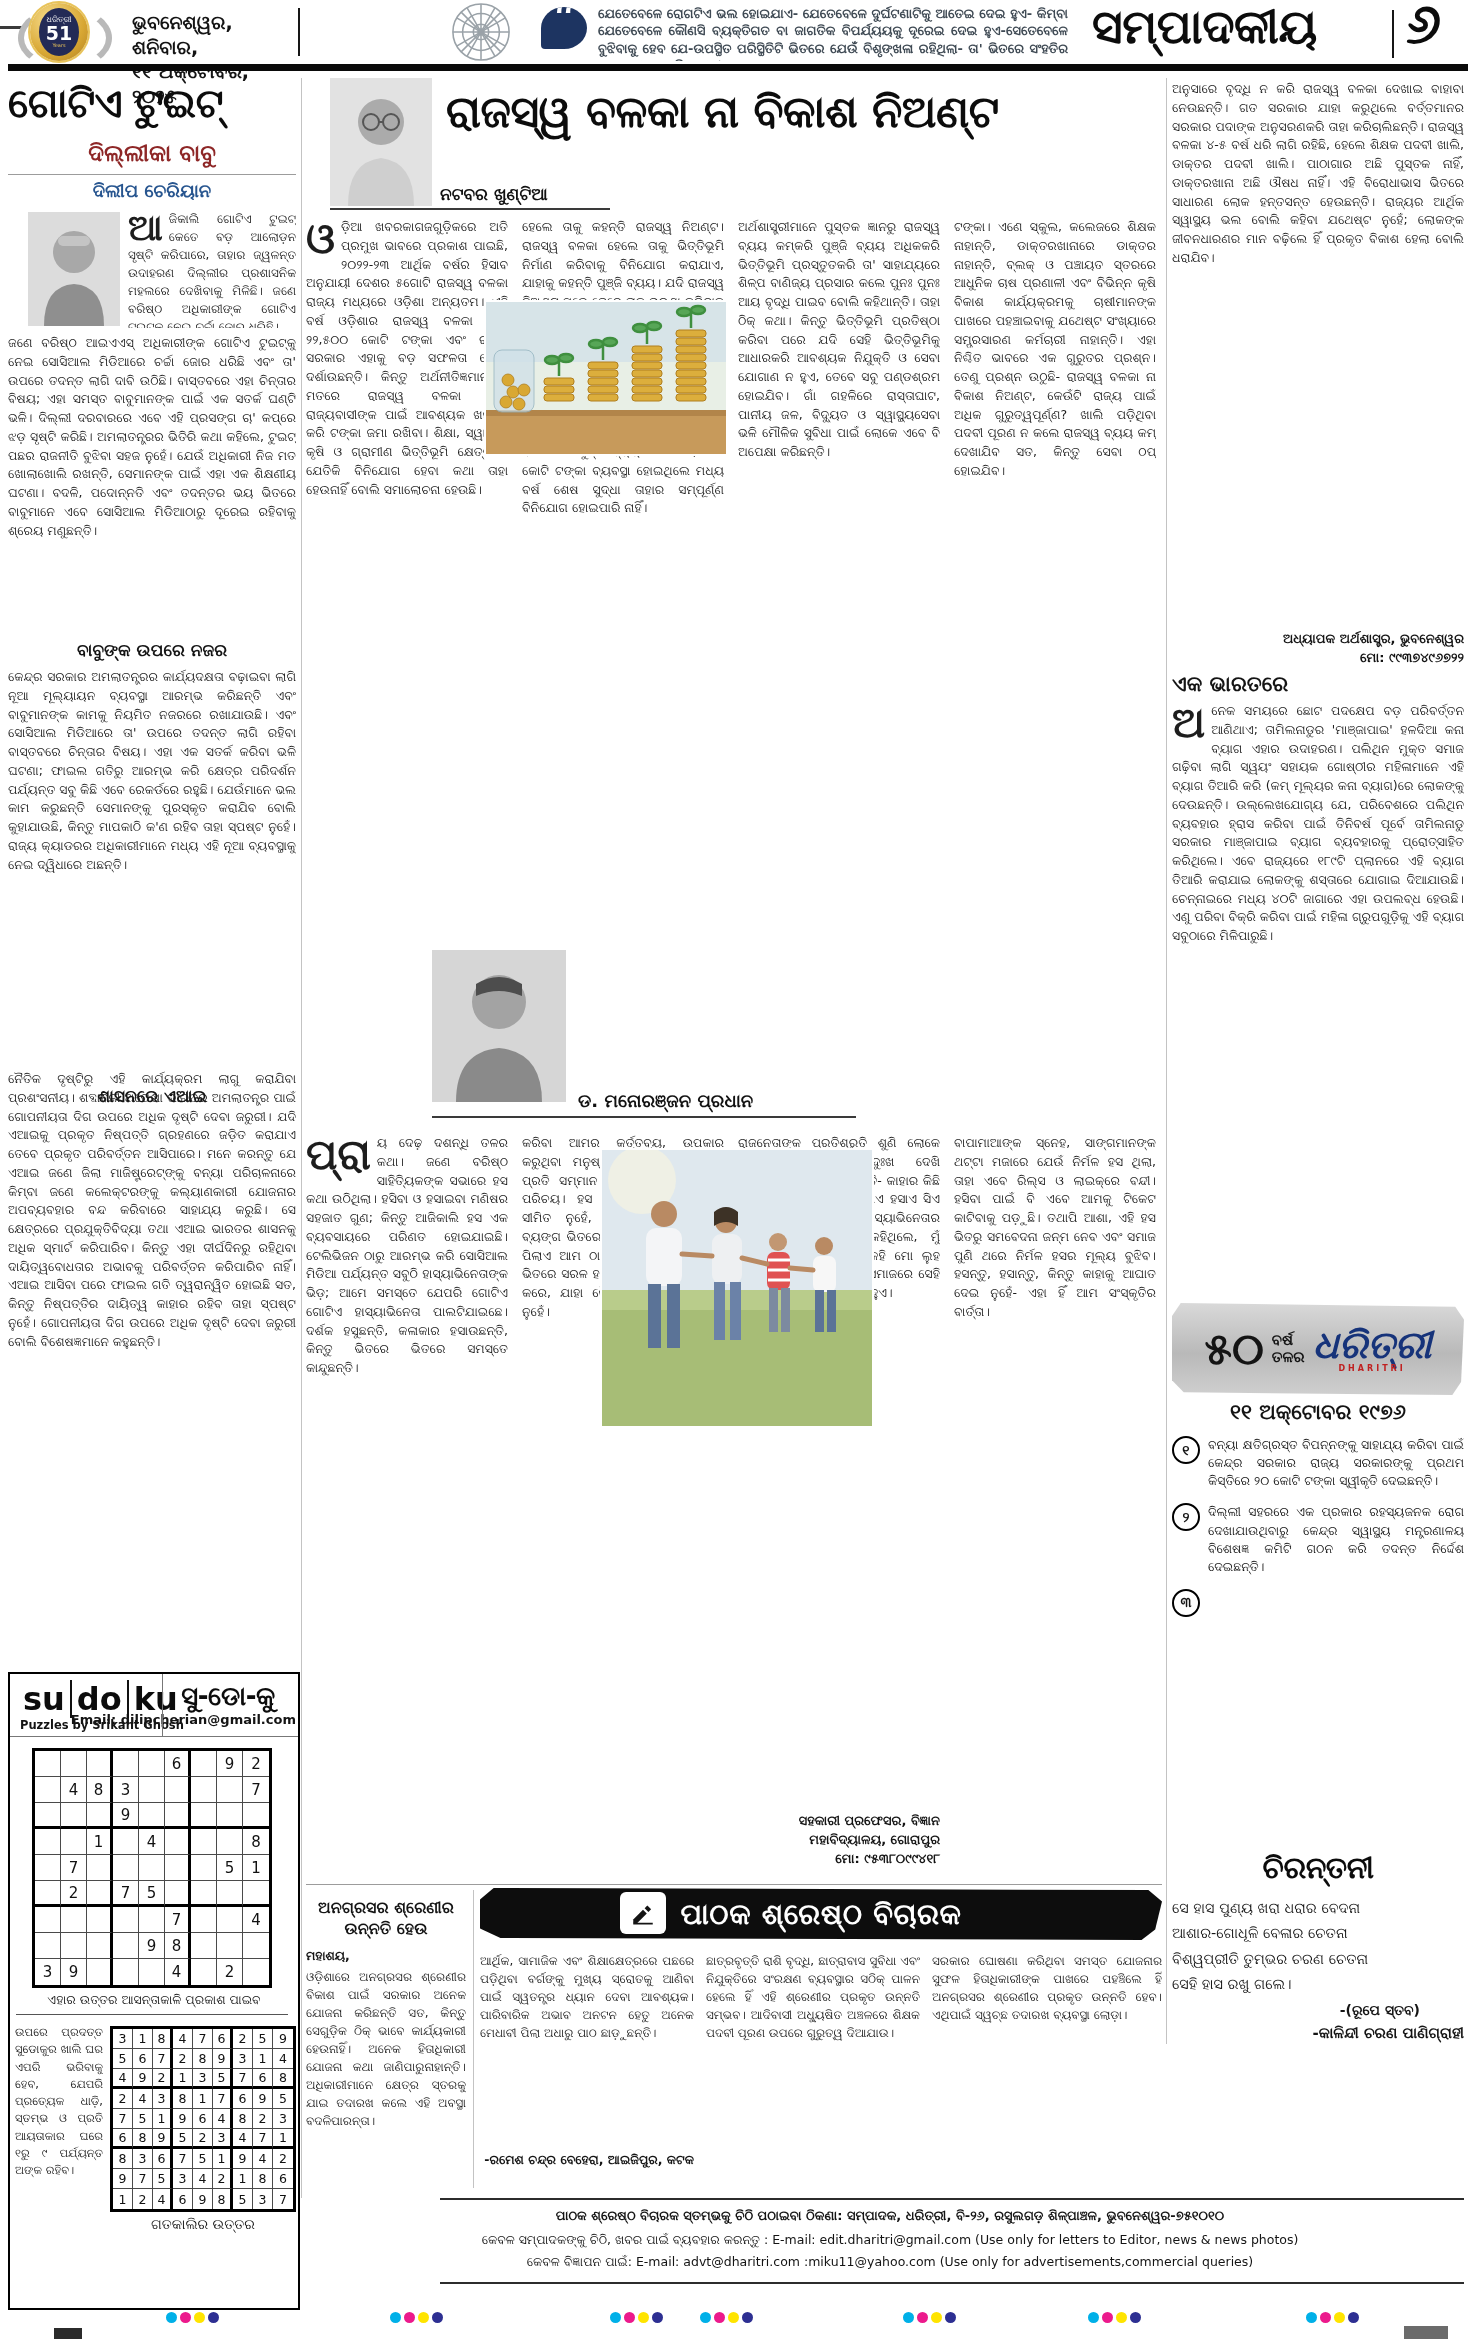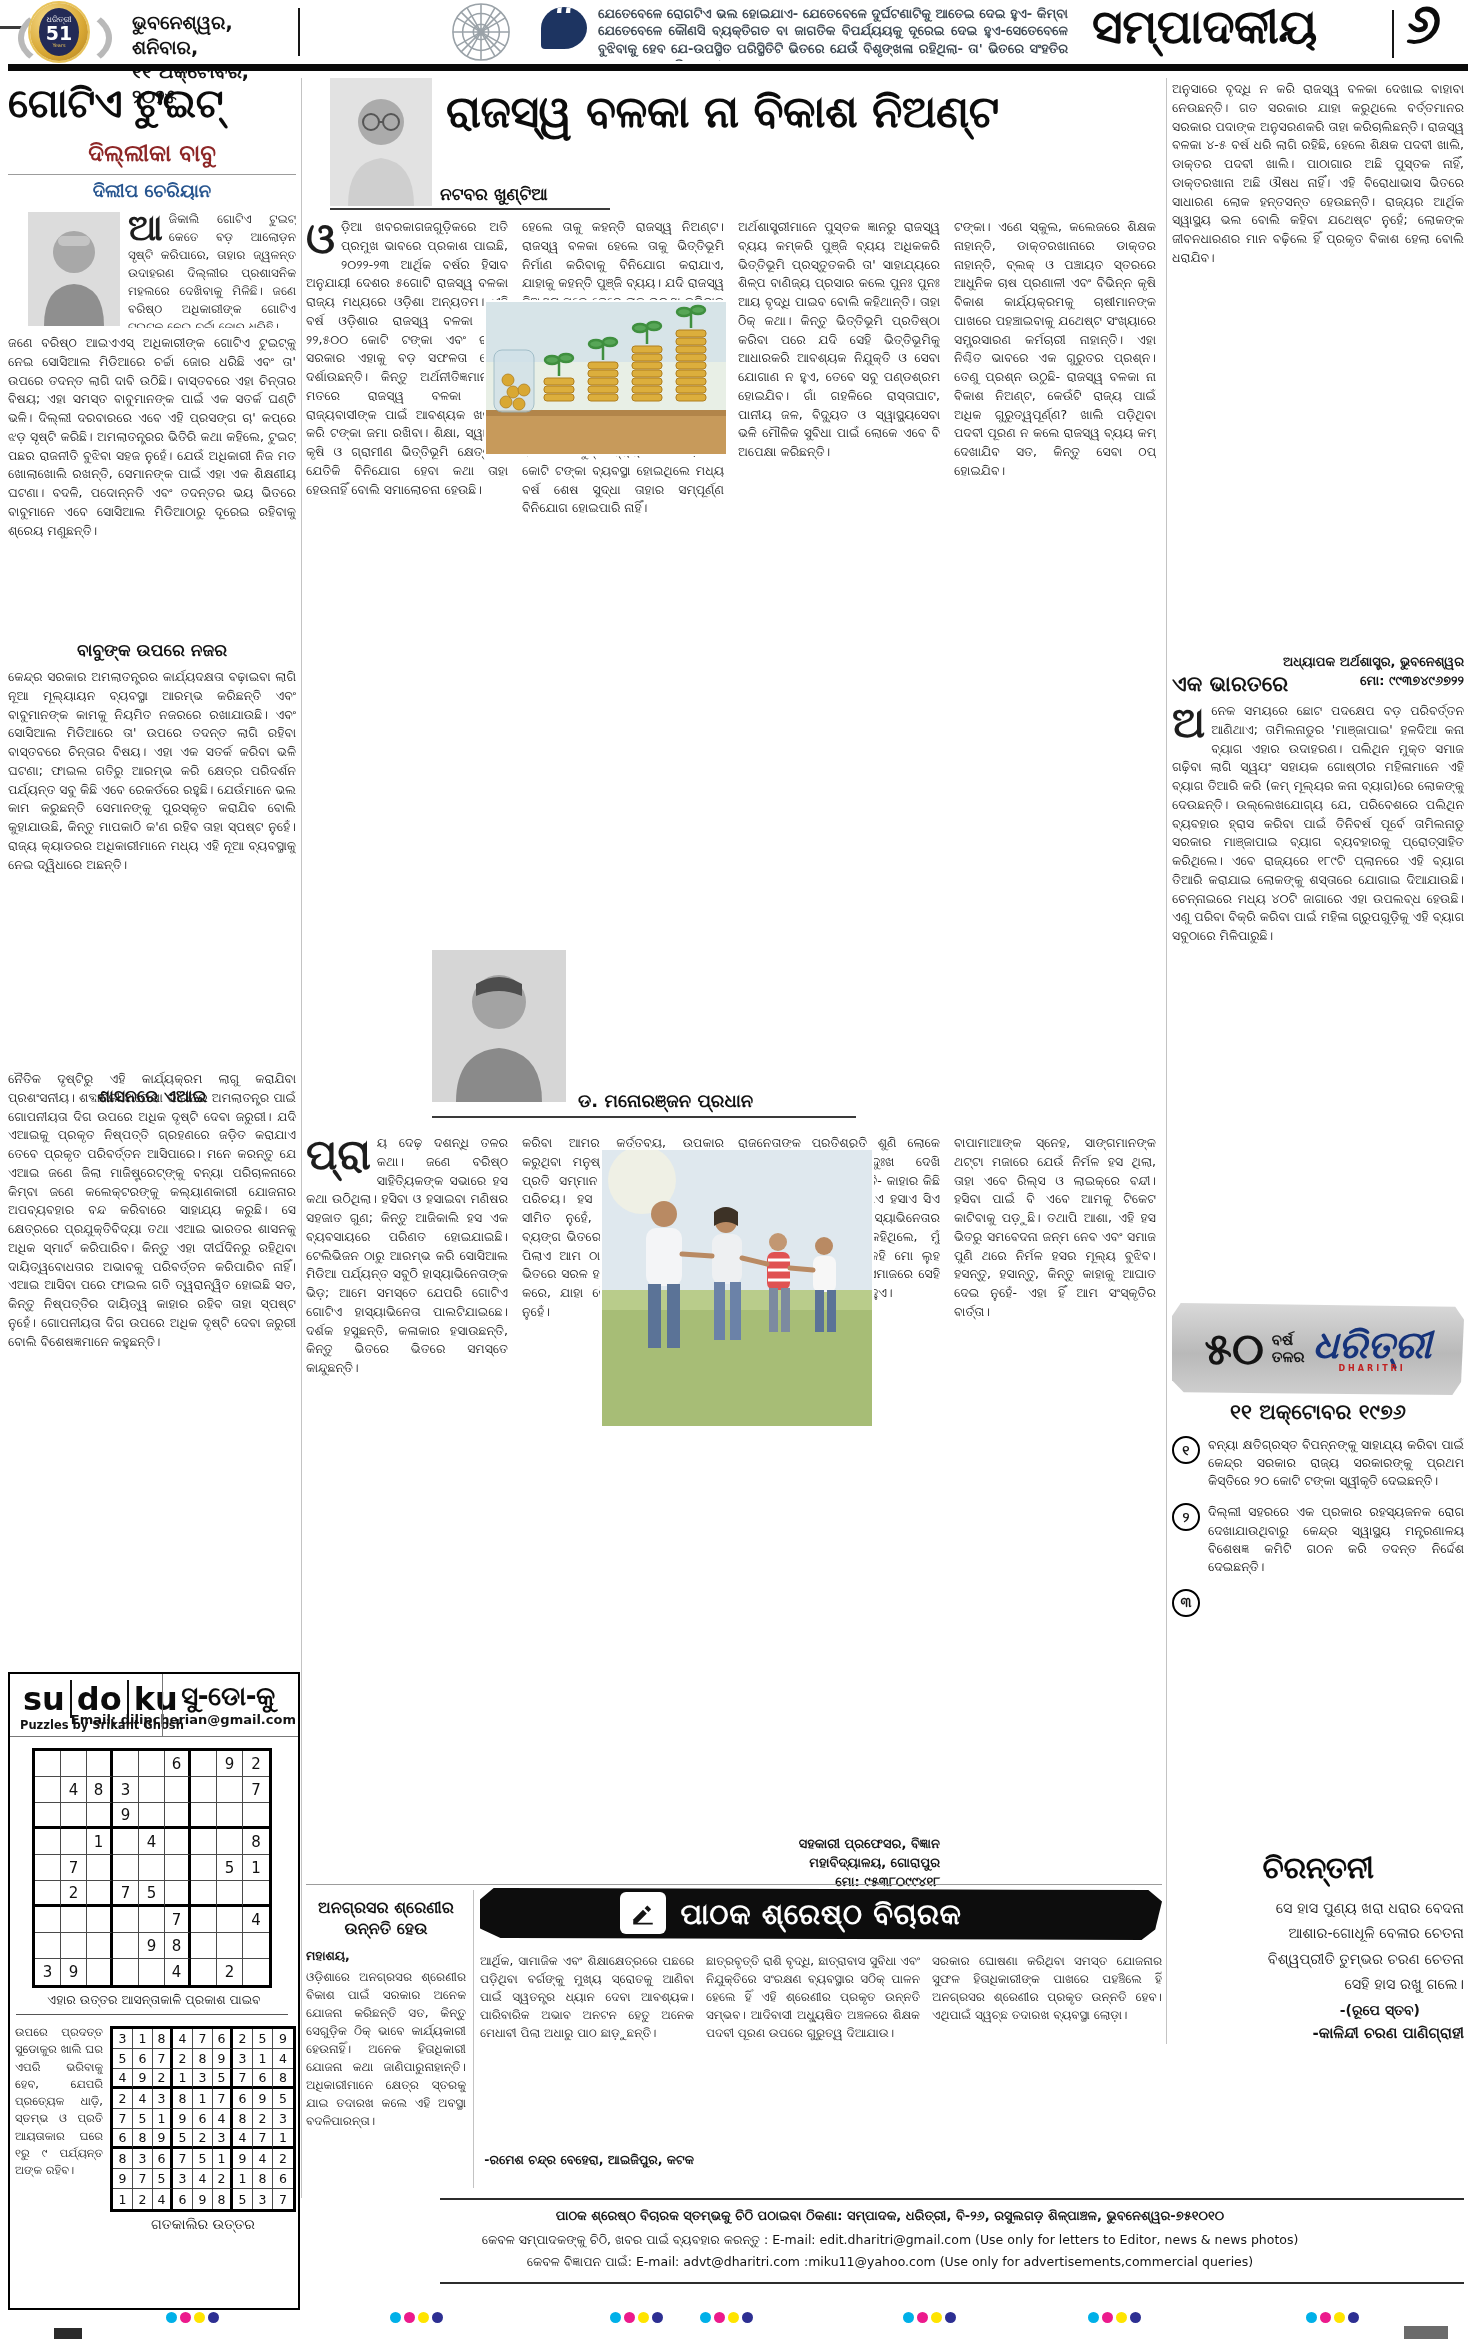--- a/index.html
+++ b/index.html
@@ -12,21 +12,21 @@
   .hl{font-weight:800;color:#0c0c0c;letter-spacing:-.5px;line-height:1.08;}
   .center{text-align:center;}
   .right{text-align:right;}
   .bold{font-weight:bold;}
   .vrule{background:#c3c3c3;width:1px;}
   .hrule{background:#9c9c9c;height:1px;}
   .blackbar{background:#0a0a0a;}
   .photo{background:#e3e3e3;overflow:hidden;}
   .photo svg{display:block;width:100%;height:100%;}
   .byline{font-weight:bold;font-size:17px;color:#111;}
-  .sig{font-weight:bold;font-size:13px;line-height:1.45;margin-top:23px;}
+  .sig{font-weight:bold;font-size:13px;line-height:1.45;}
   
   .badge-gold{position:absolute;left:30px;top:3px;width:58px;height:58px;border-radius:50%;
     background:radial-gradient(circle at 35% 30%,#f7dd8d,#d8a733 60%,#b07f1f);box-shadow:0 0 0 2px #e8c35a;}
   .badge-arc{position:absolute;left:18px;top:6px;width:82px;height:52px;border:6px solid #b9b9b9;
     border-radius:50%;border-top-color:transparent;border-bottom-color:transparent;}
   .badge-navy{position:absolute;left:9px;top:5px;width:40px;height:48px;border-radius:50%;
     background:#232a56;display:flex;flex-direction:column;align-items:center;justify-content:center;color:#fff;}
   .badge-paper{font-size:8px;line-height:1;}
   .badge-num{font-size:19px;font-weight:bold;line-height:1;}
   .badge-years{font-size:5px;color:#e8c35a;line-height:1;}
@@ -49,21 +49,21 @@
   .sd-grid.small{grid-template-columns:repeat(9,20px);grid-auto-rows:20px;width:180px;}
   .sd-grid.small .sd-cell{font-size:12.5px;}
   
   .fy-ribbon{background:linear-gradient(180deg,#d9d9d9,#b9b9b9 55%,#cfcfcf);
     clip-path:polygon(0 14%,3% 0,97% 4%,100% 18%,99% 86%,96% 100%,4% 97%,0 84%);
     display:flex;align-items:center;justify-content:center;gap:8px;}
   .fy-item{display:flex;gap:8px;margin-bottom:13px;}
   .fy-num{flex:0 0 24px;width:24px;height:24px;border:2px solid #000;border-radius:50%;font-weight:bold;
     display:flex;align-items:center;justify-content:center;font-size:14px;background:#fff;}
   .fy-text{font-size:12.5px;line-height:1.45;text-align:justify;}
-  .ch-line{text-align:right;font-size:14.5px;line-height:1.75;color:#151515;}
+  .ch-line{text-align:left;font-size:14.5px;line-height:1.75;color:#151515;}
   
   .banner{background:#0d0d0d;border-radius:14px/12px;display:flex;align-items:center;justify-content:center;
     clip-path:polygon(0 22%,2% 0,98% 4%,100% 26%,99% 80%,97% 100%,3% 96%,0 78%);}
   .banner-text{color:#fff;font-size:29px;font-weight:800;letter-spacing:.5px;}
   .pen-box{position:absolute;left:140px;top:4px;width:46px;height:42px;background:#fff;border-radius:6px;
     display:flex;align-items:center;justify-content:center;}
   .dotgrp{position:absolute;display:flex;gap:3px;}
   .dot{width:11px;height:11px;border-radius:50%;}
 </style>
 </head>

